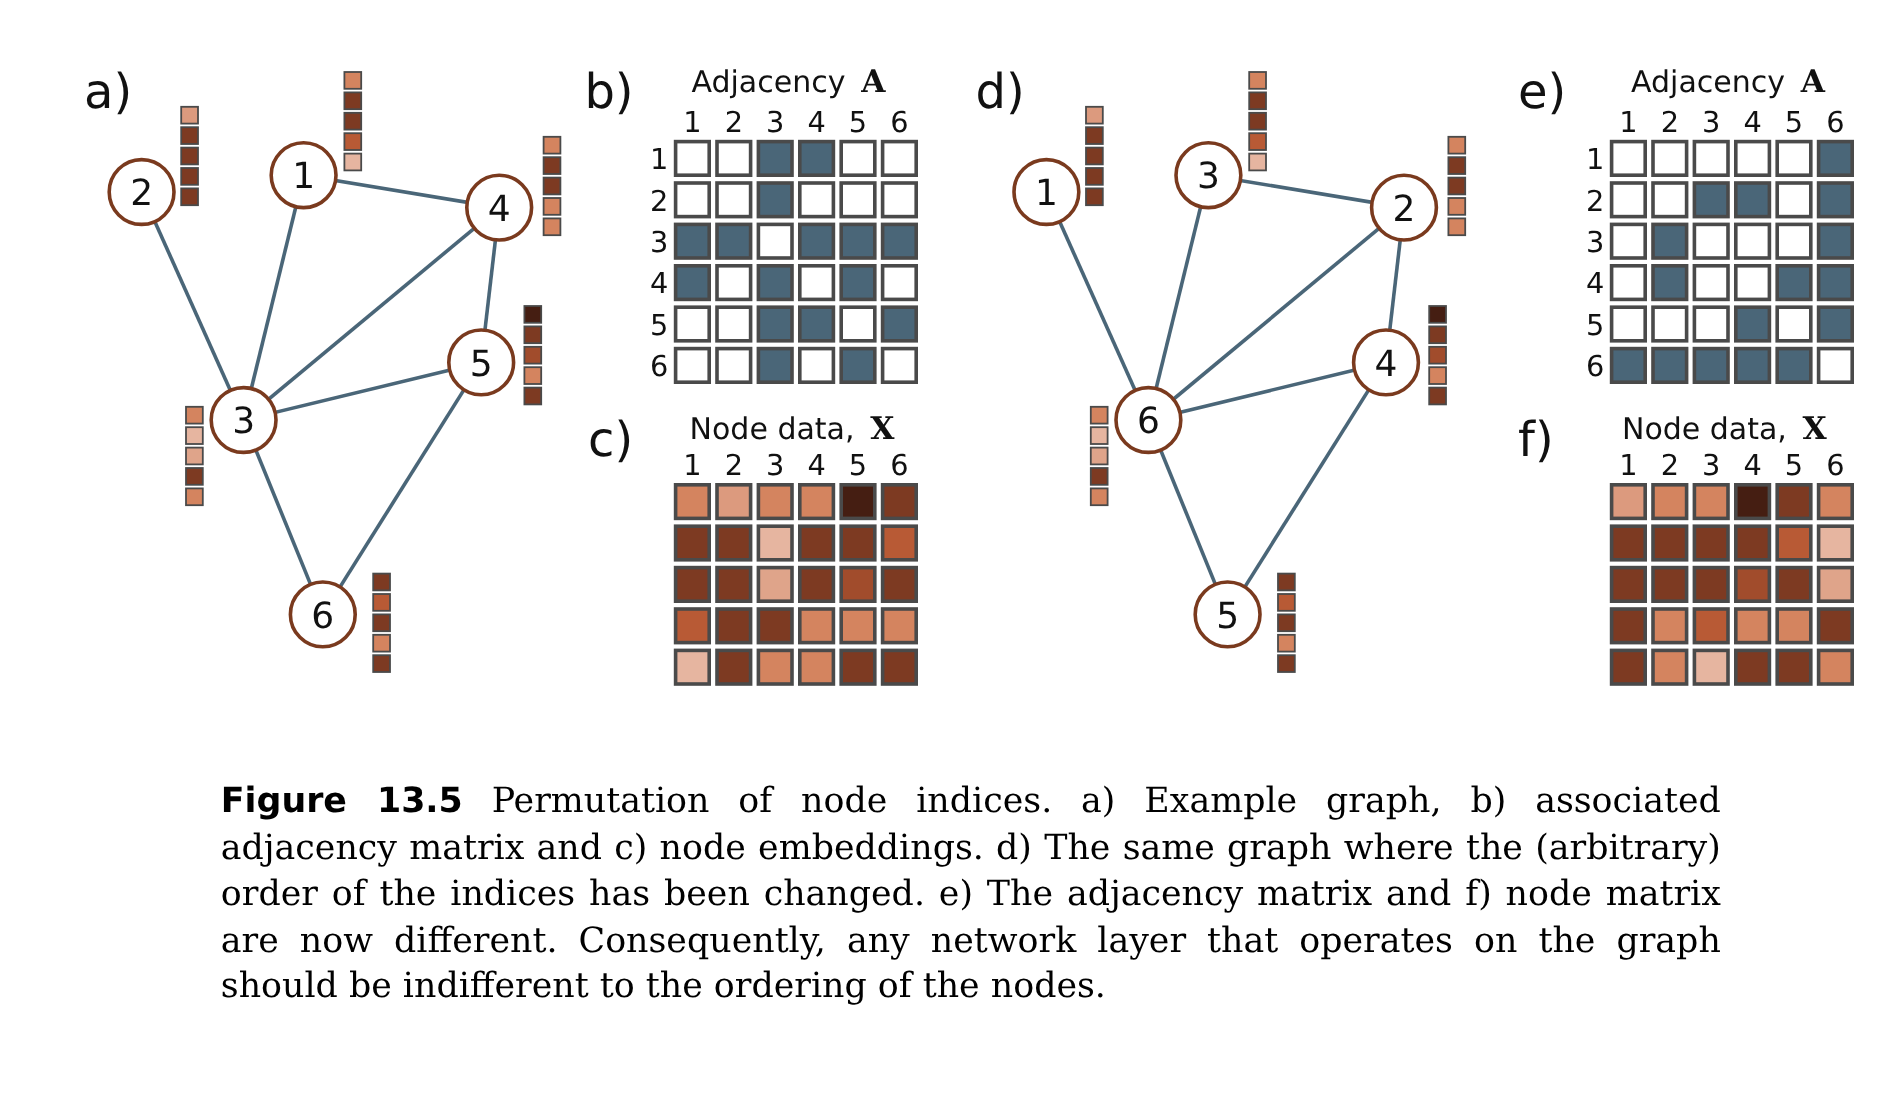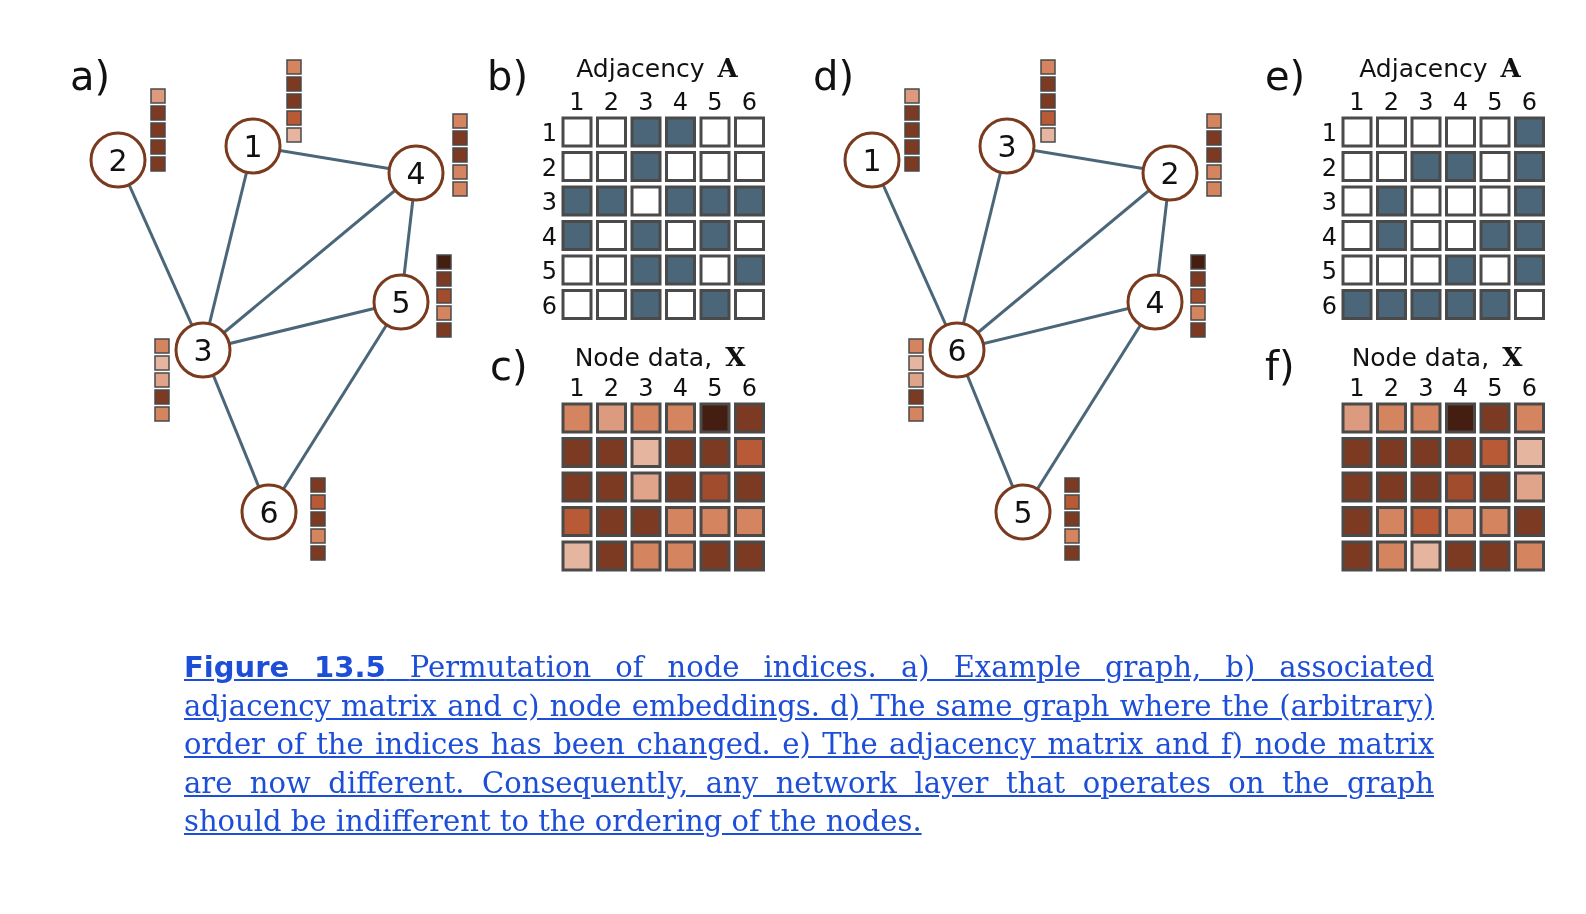--- a/index.html
+++ b/index.html
@@ -6,21 +6,21 @@
   body { width: 1586px; height: 914px; position: relative; overflow: hidden; font-family: "DejaVu Sans", sans-serif; }
   #fig { position: absolute; left: 0; top: 0; }
   .panel-label { font-family: "DejaVu Sans", sans-serif; font-size: 40px; fill: #111; }
   .mat-title { font-family: "DejaVu Sans", sans-serif; font-size: 25px; fill: #111; }
   .mat-title-bold { font-family: "DejaVu Serif", serif; font-weight: bold; font-size: 26px; fill: #111; }
   .tick { font-family: "DejaVu Sans", sans-serif; font-size: 24px; fill: #111; }
   .node-label { font-family: "DejaVu Sans", sans-serif; font-size: 30px; fill: #111; }
   .caption {
     position: absolute; left: 184px; top: 648px; width: 1250px;
     font-family: "DejaVu Serif", "Liberation Serif", serif; font-size: 29px; line-height: 38.5px;
-    color: #1d4ed8; text-align: justify; text-decoration: underline;
+    color: #000000; text-align: justify;
   }
   .caption .fig-num { font-family: "DejaVu Sans", sans-serif; font-weight: bold; font-size: 29px; }
 </style>
 </head>
 <body>
 
 <svg id="fig" width="1586" height="640" xmlns="http://www.w3.org/2000/svg">
 
   <text class="panel-label" x="70" y="90">a)</text>
   <text class="panel-label" x="487" y="90">b)</text>

